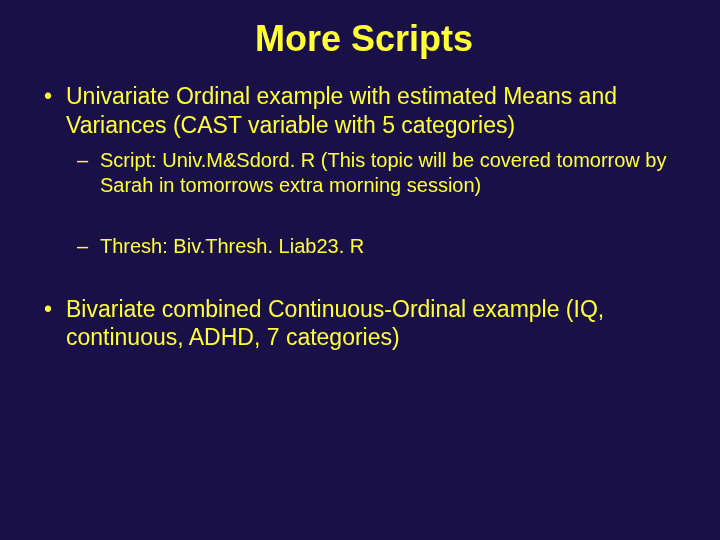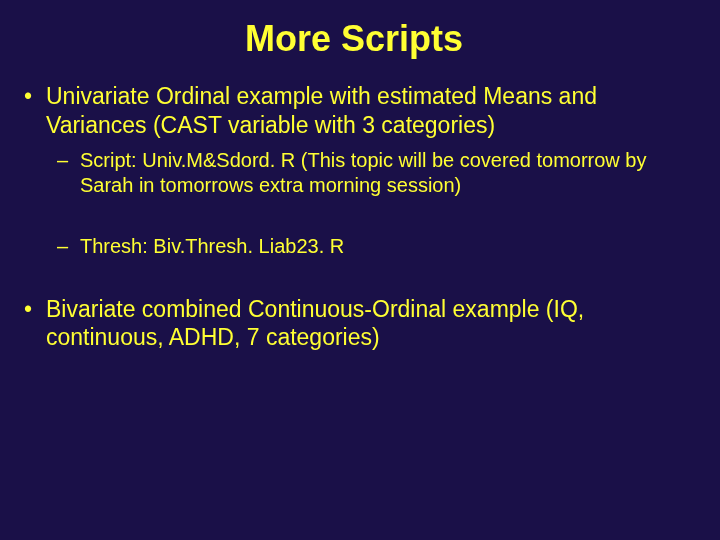--- a/index.html
+++ b/index.html
@@ -6,21 +6,21 @@
     body {
       width: 720px;
       height: 540px;
       background: #1a1048;
       font-family: Arial, Helvetica, sans-serif;
       overflow: hidden;
     }
     .slide {
       width: 100%;
       height: 100%;
-      padding: 18px 30px 20px 18px;
+      padding: 18px 30px 20px 38px;
     }
     .title {
       text-align: center;
       font-size: 36px;
       font-weight: bold;
       margin-bottom: 22px;
     }
     .yellow { color: #ffff33; }
     .bullets {
       list-style: none;
@@ -57,18 +57,18 @@
       font-size: 20px;
     }
     .bullet-sub.last { margin-bottom: 0; }
   </style>
 </head>
 <body>
 
 <div class="slide">
   <h1 class="title yellow">More Scripts</h1>
   <ul class="bullets">
-    <li class="bullet-main">Univariate Ordinal example with estimated Means and Variances (CAST variable with 3 categories)</li>
+    <li class="bullet-main">Univariate Ordinal example with estimated Means and Variances (CAST variable with 5 categories)</li>
     <li class="bullet-sub">Script: Univ.M&amp;Sdord. R (This topic will be covered tomorrow by Sarah in tomorrows extra morning session)</li>
     <li class="bullet-sub">Thresh: Biv.Thresh. Liab23. R</li>
     <li class="bullet-main">Bivariate combined Continuous-Ordinal example (IQ, continuous, ADHD, 7 categories)</li>
   </ul>
 </div>
 
 </body></html>

